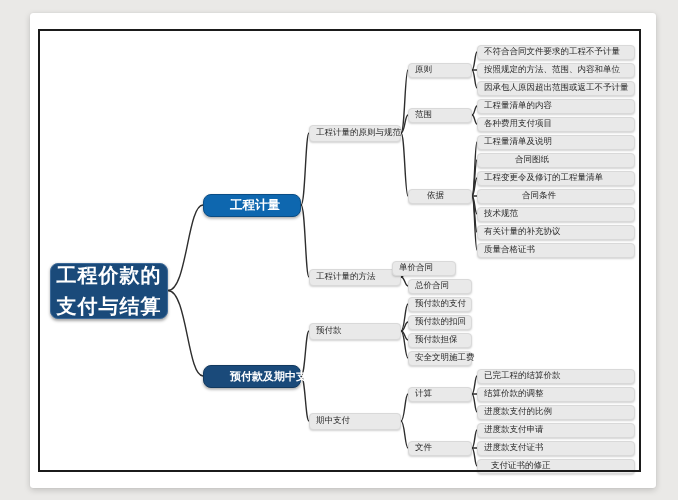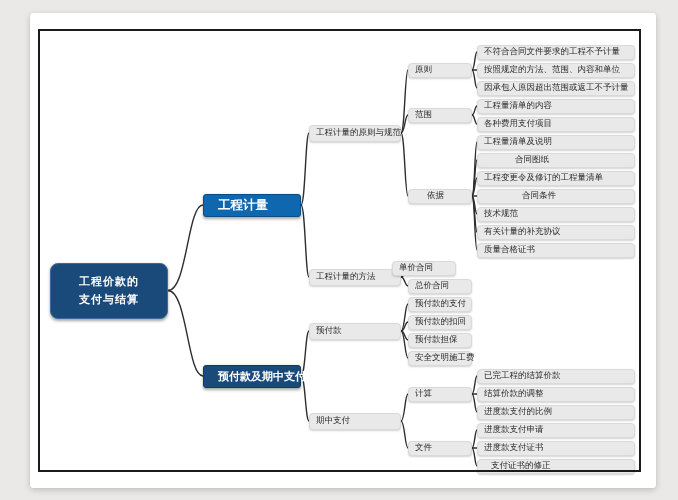--- a/index.html
+++ b/index.html
@@ -26,29 +26,29 @@
     white-space:nowrap;
   }
   .node.gray{
     background:var(--gray-fill,#e9e9e9);
     border:1px solid var(--gray-border,#d9d9d9);
     border-radius:4px;color:var(--gray-text,#2a2a2a);
     font-size:8.5px;padding-left:6px;
     box-shadow:0 1px 2px rgba(0,0,0,0.18);
   }
   .node.blue,.node.navy{
-    color:#ffffff;font-weight:bold;border-radius:3px;
+    color:#ffffff;font-weight:bold;border-radius:8px;
     box-shadow:0 1.5px 3px rgba(0,0,0,0.35);
-    padding-left:14px;
+    padding-left:26px;
   }
   .node.blue{background:var(--blue,#0e67af);border:1px solid #0a4d85;}
   .node.navy{background:var(--navy,#1a4a7a);border:1px solid #12395f;}
   .node.d0{
     flex-direction:column;justify-content:center;padding-left:0;
-    font-size:11px;letter-spacing:1px;border-radius:8px;
+    font-size:20px;letter-spacing:1px;border-radius:8px;
     border:1px solid #3d6a99;
   }
   .node.d0 .rootline{line-height:1.55;}
 </style>
 </head>
 <body style="--page-bg: #eae9e7; --sheet: #ffffff; --border: #1b1b1b; --line: #2e2e2e; --navy: #1a4a7a; --blue: #0e67af; --gray-fill: #e9e9e9; --gray-border: #d9d9d9; --gray-text: #2a2a2a;">
 
 <div class="sheet"></div>
 
 <svg id="connectors" width="678" height="500">

